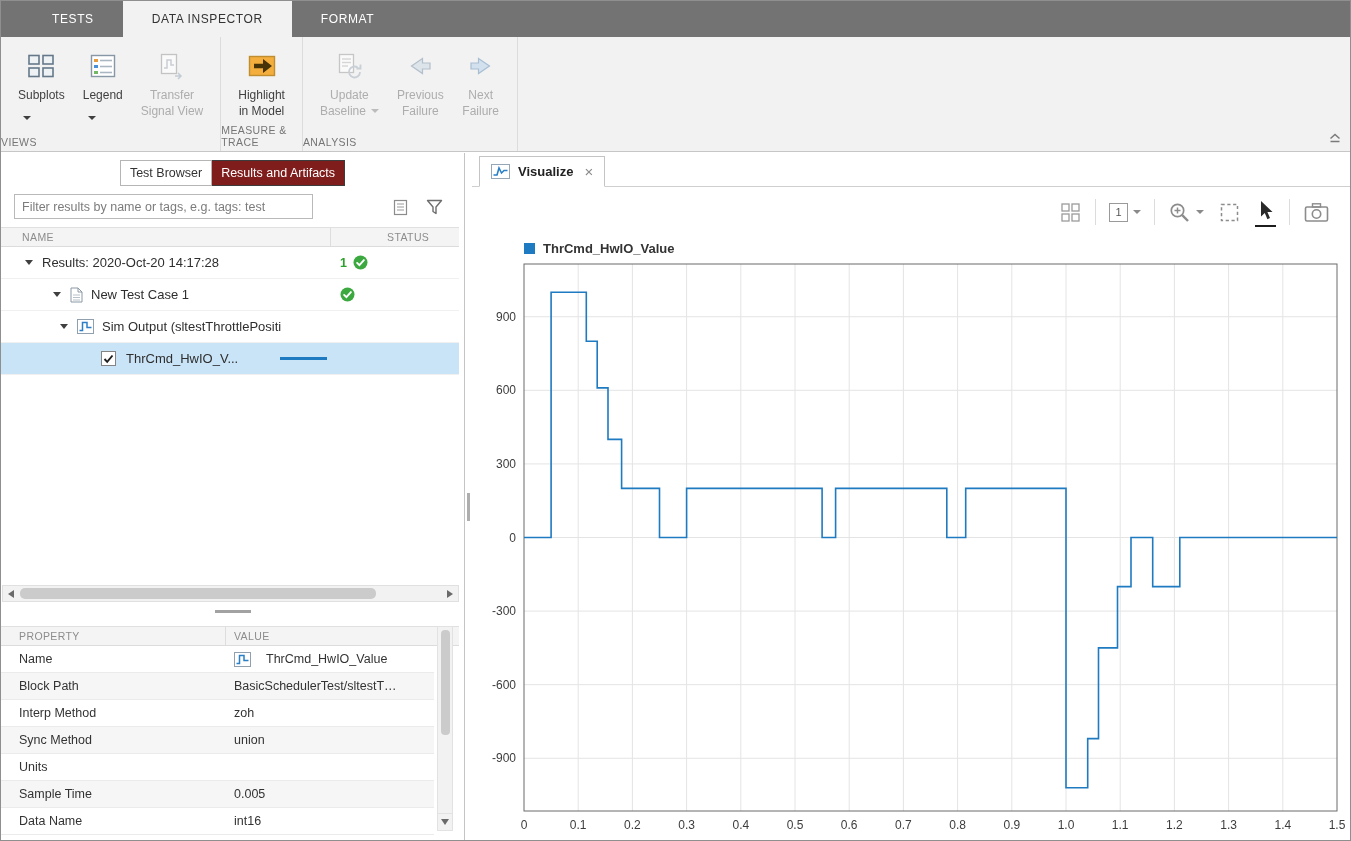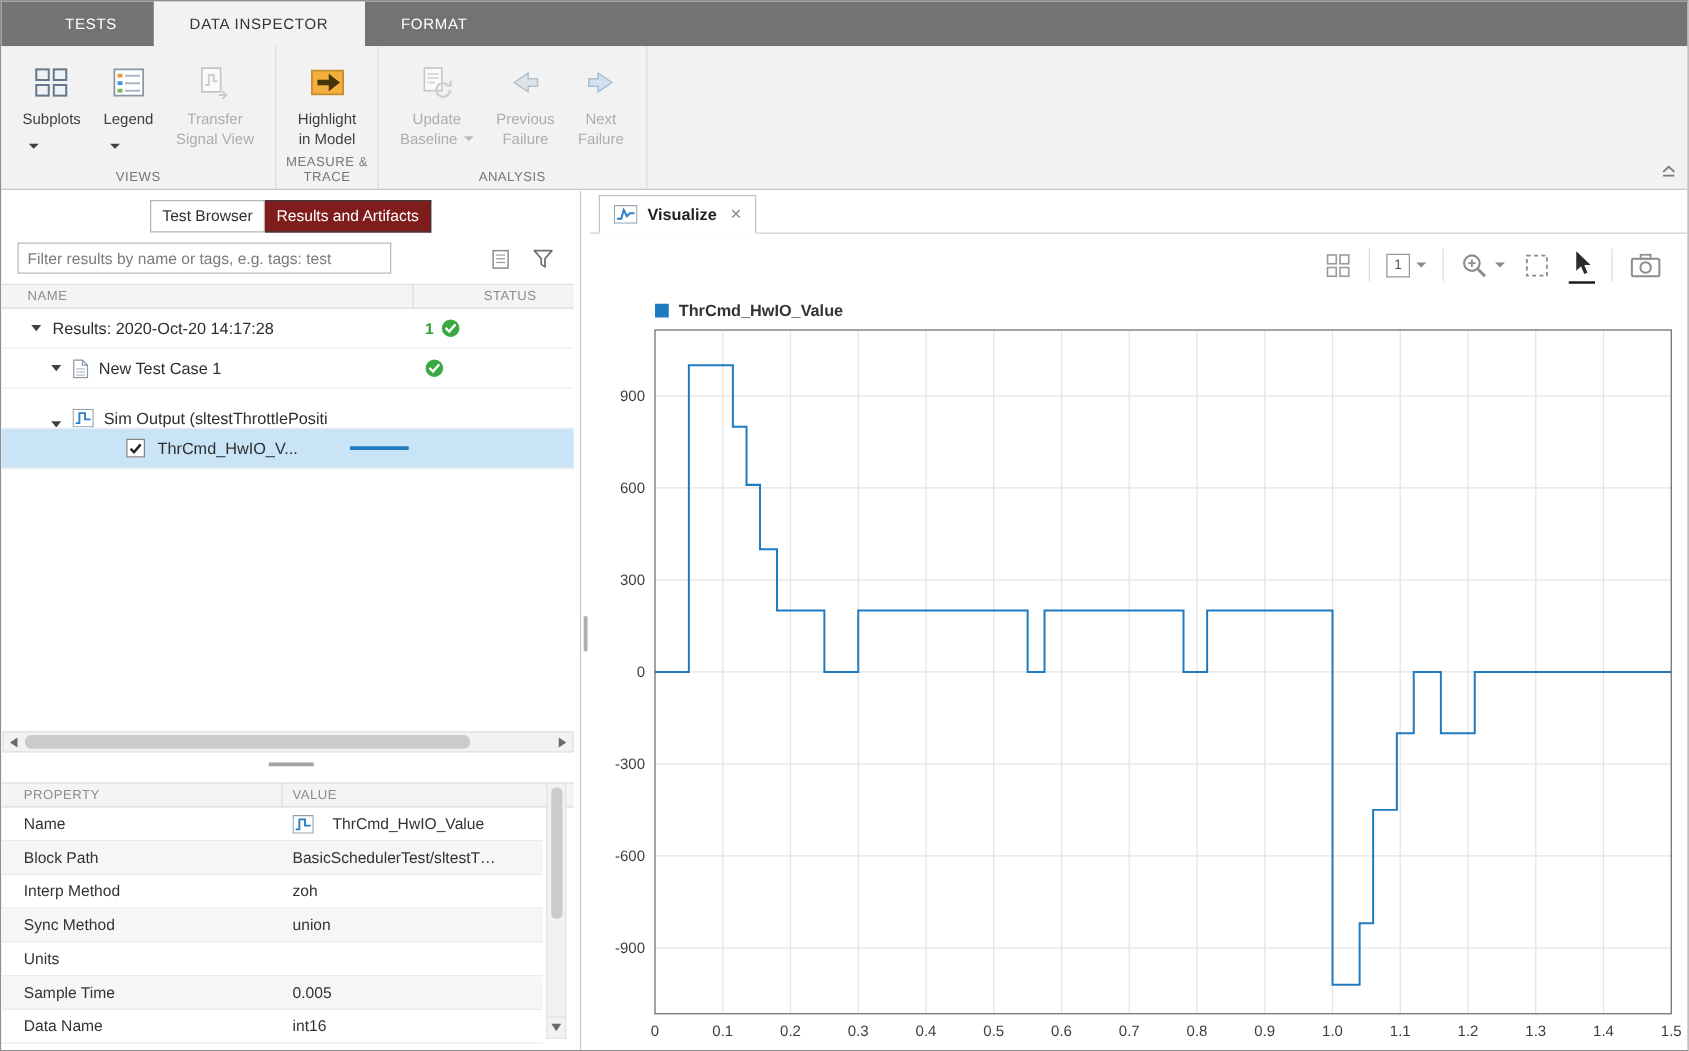--- a/index.html
+++ b/index.html
@@ -17,21 +17,21 @@
   .rsection { position:relative; height:100%; border-right:1px solid #dcdcdc; padding:4px 8px 18px 8px; }
   .rbtns { display:flex; align-items:flex-start; }
   .rbtn { display:flex; flex-direction:column; padding:2px 9px; min-width:56px; cursor:pointer; }
   .rbtn.disabled { cursor:default; }
   .ricon { height:38px; display:flex; align-items:center; justify-content:center; margin-top:4px; }
   .rlbl { font-size:12px; color:#3f3f3f; text-align:center; line-height:1.3; margin-top:3px; }
   .rbtn.disabled .rlbl { color:#adadad; }
   .dcaret { display:inline-block; width:0; height:0; border-left:4px solid transparent; border-right:4px solid transparent; border-top:4px solid #3f3f3f; margin-left:5px; vertical-align:middle; }
   .rbtn.disabled .dcaret { border-top-color:#bcbcbc; }
   .rcaret-row { margin-top:5px; }
-  .seclabel { position:absolute; left:0; right:0; bottom:3px; text-align:center; font-size:10.5px; color:#767676; letter-spacing:.4px; }
+  .seclabel { position:absolute; left:0; right:0; bottom:3px; font-size:10.5px; color:#767676; letter-spacing:.4px; }
   .ribbon-collapse { position:absolute; right:8px; bottom:4px; cursor:pointer; }
 
   
   .left-panel { position:absolute; left:0; top:152px; width:464px; bottom:0; background:#fff; border-right:1px solid #c4c4c4; }
   .lp-tabs { position:absolute; top:7px; left:0; width:100%; display:flex; justify-content:center; }
   .lp-tab { font-size:12.5px; padding:5px 9px; border:1px solid #b5b5b5; background:#fff; color:#333; cursor:pointer; }
   .lp-tab + .lp-tab { border-left:none; }
   .lp-tab.active { background:#7f1d1d; color:#fff; border-color:#3c3c3c; }
   .filter-input { position:absolute; left:13px; top:41px; width:299px; height:25px; border:1px solid #b9b9b9; font-size:12.5px; padding:0 7px; color:#444; font-family:inherit; }
   .filter-input::placeholder { color:#7c7c7c; }
@@ -272,21 +272,21 @@
             <span class="stcount" style="color: rgb(45, 161, 45);">1</span>
             <span class="tree-icon">
               <svg width="15" height="15" viewBox="0 0 15 15">
                 <circle cx="7.5" cy="7.5" r="7" fill="#3ba93f"></circle>
                 <path d="M4.1 7.9 L6.4 10.2 L10.9 5.1" fill="none" stroke="#fff" stroke-width="1.9" stroke-linecap="round"></path>
               </svg>
             </span>
           </div>
         </div>
         <div class="trow">
-          <div class="tname" style="padding-left: 40px;">
+          <div class="tname" style="padding-left: 52px;">
             <span class="caret"></span>
             <span class="tree-icon">
               <svg width="13" height="16" viewBox="0 0 13 16">
                 <path d="M1 1 H8 L12 5 V15 H1 Z" fill="#fff" stroke="#8b98a5"></path>
                 <path d="M8 1 V5 H12" fill="none" stroke="#8b98a5"></path>
                 <line x1="3" y1="8" x2="10" y2="8" stroke="#b6c0c9"></line>
                 <line x1="3" y1="10.5" x2="10" y2="10.5" stroke="#b6c0c9"></line>
                 <line x1="3" y1="13" x2="10" y2="13" stroke="#b6c0c9"></line>
               </svg>
             </span>
@@ -295,21 +295,21 @@
           <div class="tstatus">
             <span class="tree-icon">
               <svg width="15" height="15" viewBox="0 0 15 15">
                 <circle cx="7.5" cy="7.5" r="7" fill="#3ba93f"></circle>
                 <path d="M4.1 7.9 L6.4 10.2 L10.9 5.1" fill="none" stroke="#fff" stroke-width="1.9" stroke-linecap="round"></path>
               </svg>
             </span>
           </div>
         </div>
         <div class="trow">
-          <div class="tname" style="padding-left: 40px; align-items: flex-end;">
+          <div class="tname" style="padding-left: 59px;">
             <span class="caret"></span>
             <span class="tree-icon">
               <svg width="17" height="15" viewBox="0 0 17 15">
                 <rect x="0.5" y="0.5" width="16" height="14" fill="#fff" stroke="#90a0ae"></rect>
                 <polyline points="2.5,11.5 5.5,11.5 5.5,3.5 10,3.5 10,8.5 14.5,8.5" fill="none" stroke="#2a7fc6" stroke-width="1.5"></polyline>
               </svg>
             </span>
             <span class="tlabel">Sim Output (sltestThrottlePositi</span>
           </div>
           <div class="tstatus"></div>

